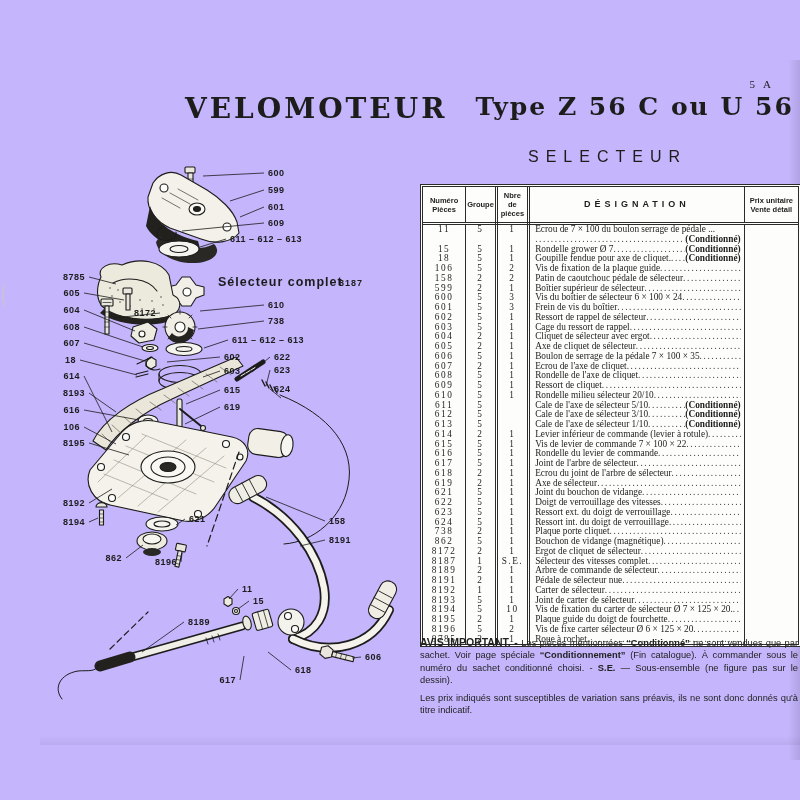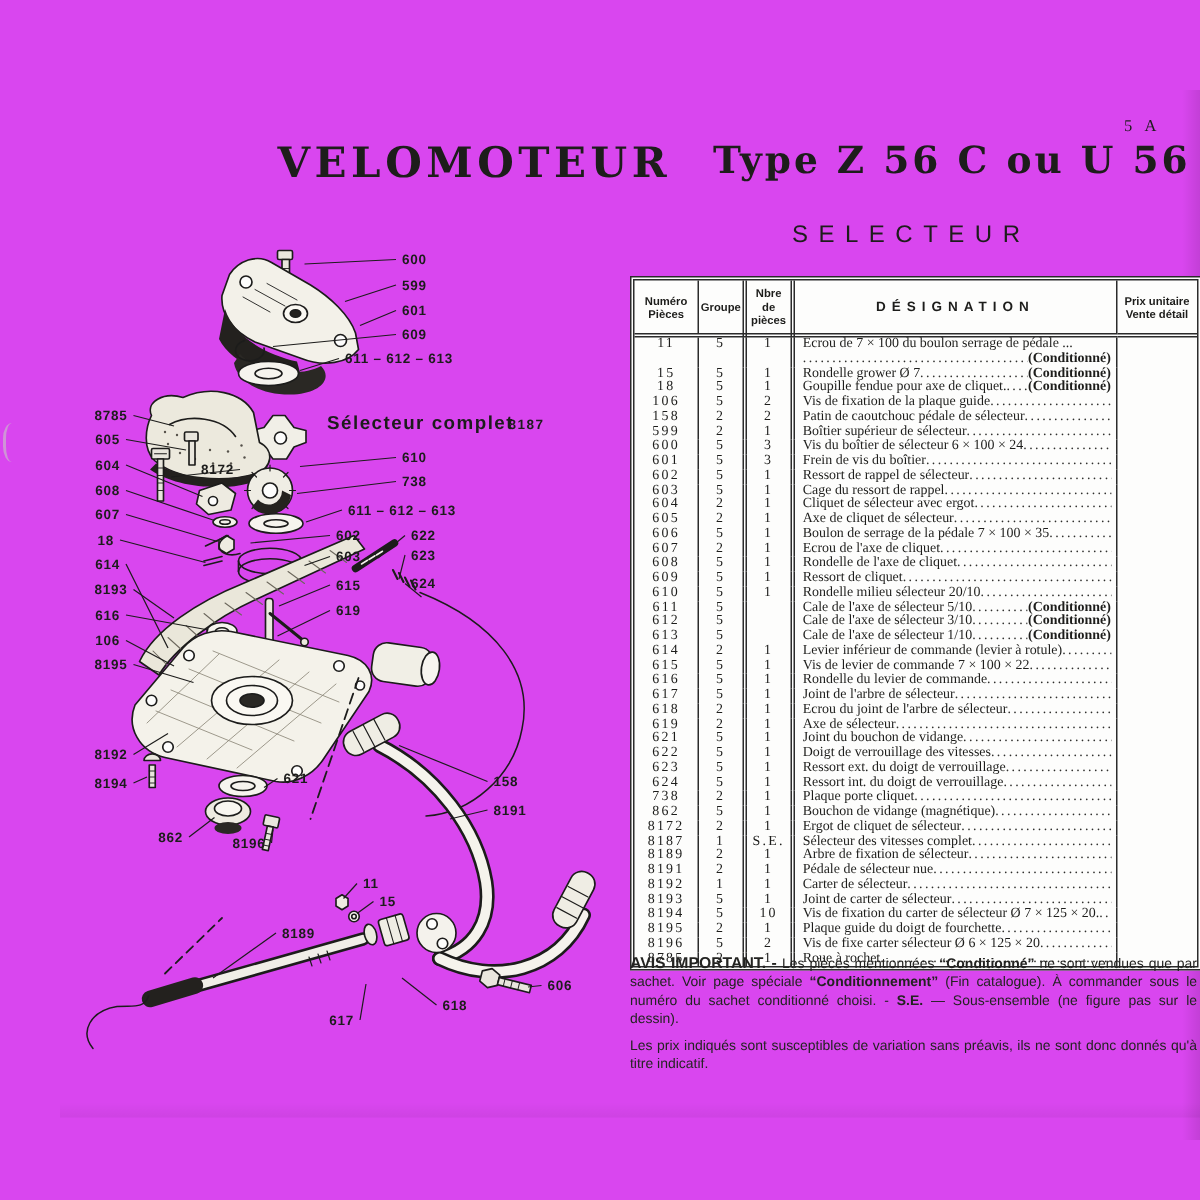--- a/index.html
+++ b/index.html
@@ -1,17 +1,17 @@
 <!DOCTYPE html>
 <html><head>
 <meta charset="utf-8">
 <style>
   html,body{margin:0;padding:0;}
   body{width:800px;height:800px;background:#ffffff;font-family:"Liberation Serif",serif;color:#1d1d1b;}
-  .page{position:relative;width:800px;height:800px;background:#d946ef;overflow:hidden;}
+  .page{position:relative;width:800px;height:800px;background:#c4b5fd;overflow:hidden;}
   .edge-right{position:absolute;top:60px;right:0;width:12px;height:700px;
     background:linear-gradient(to right,rgba(0,0,0,0),rgba(0,0,0,0.10));}
   .edge-bottom{position:absolute;left:40px;bottom:55px;width:760px;height:10px;
     background:linear-gradient(to bottom,rgba(0,0,0,0),rgba(0,0,0,0.05));}
   .page-num{position:absolute;top:78px;right:26px;font-size:11px;letter-spacing:3px;font-family:"Liberation Serif",serif;}
   .title-row{position:absolute;left:185px;top:92px;display:flex;align-items:flex-start;white-space:nowrap;}
   .title{font-family:"DejaVu Serif",serif;font-weight:bold;font-size:28px;letter-spacing:3px;}
   .subtitle{font-family:"DejaVu Serif",serif;font-weight:bold;font-size:25px;letter-spacing:2px;margin-left:28px;}
   .section-title{position:absolute;left:420px;top:148px;width:375px;text-align:center;
     font-family:"Liberation Sans",sans-serif;font-weight:500;font-size:16px;letter-spacing:7px;}
@@ -807,21 +807,21 @@
               </div>
             </td>
             <td class="prix"></td>
           </tr>
           <tr>
             <td class="num b-r1">8189</td>
             <td class="num b-r2">2</td>
             <td class="num b-r2">1</td>
             <td class="des">
               <div class="desline">
-                <span class="dtext">Arbre de fixation de sélecteur</span>
+                <span class="dtext">Arbre de commande de sélecteur</span>
                 <span class="leader"></span>
               </div>
             </td>
             <td class="prix"></td>
           </tr>
           <tr>
             <td class="num b-r1">8191</td>
             <td class="num b-r2">2</td>
             <td class="num b-r2">1</td>
             <td class="des">

